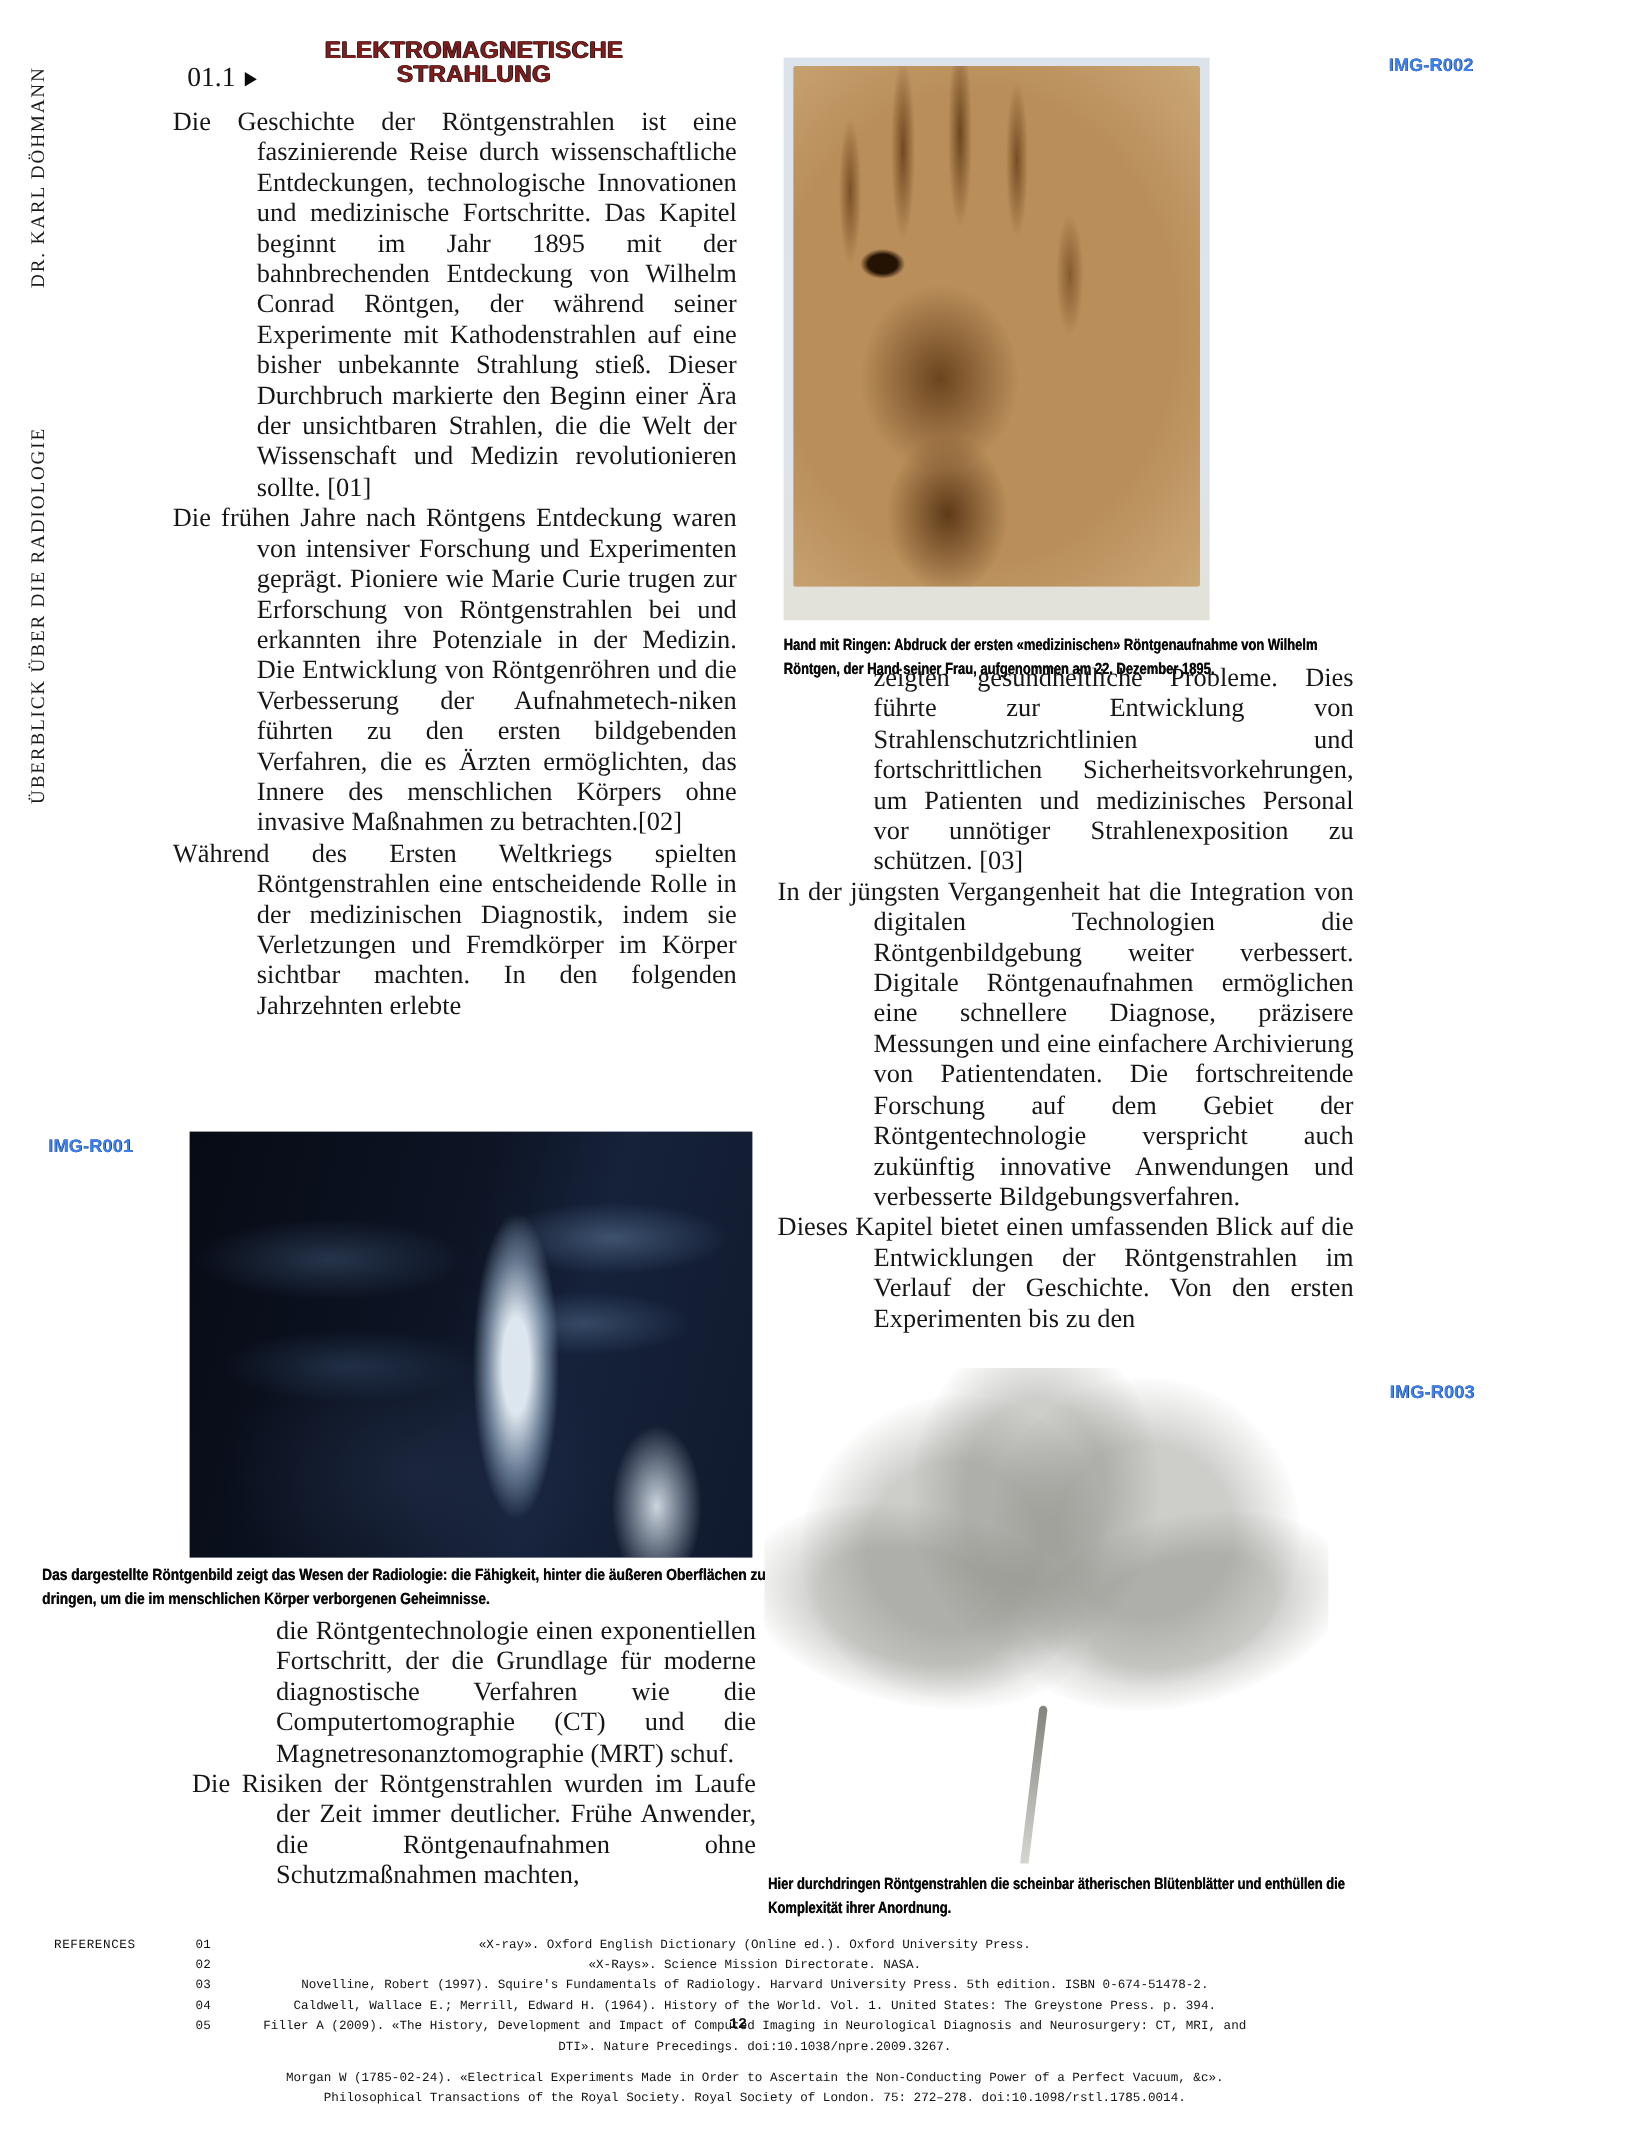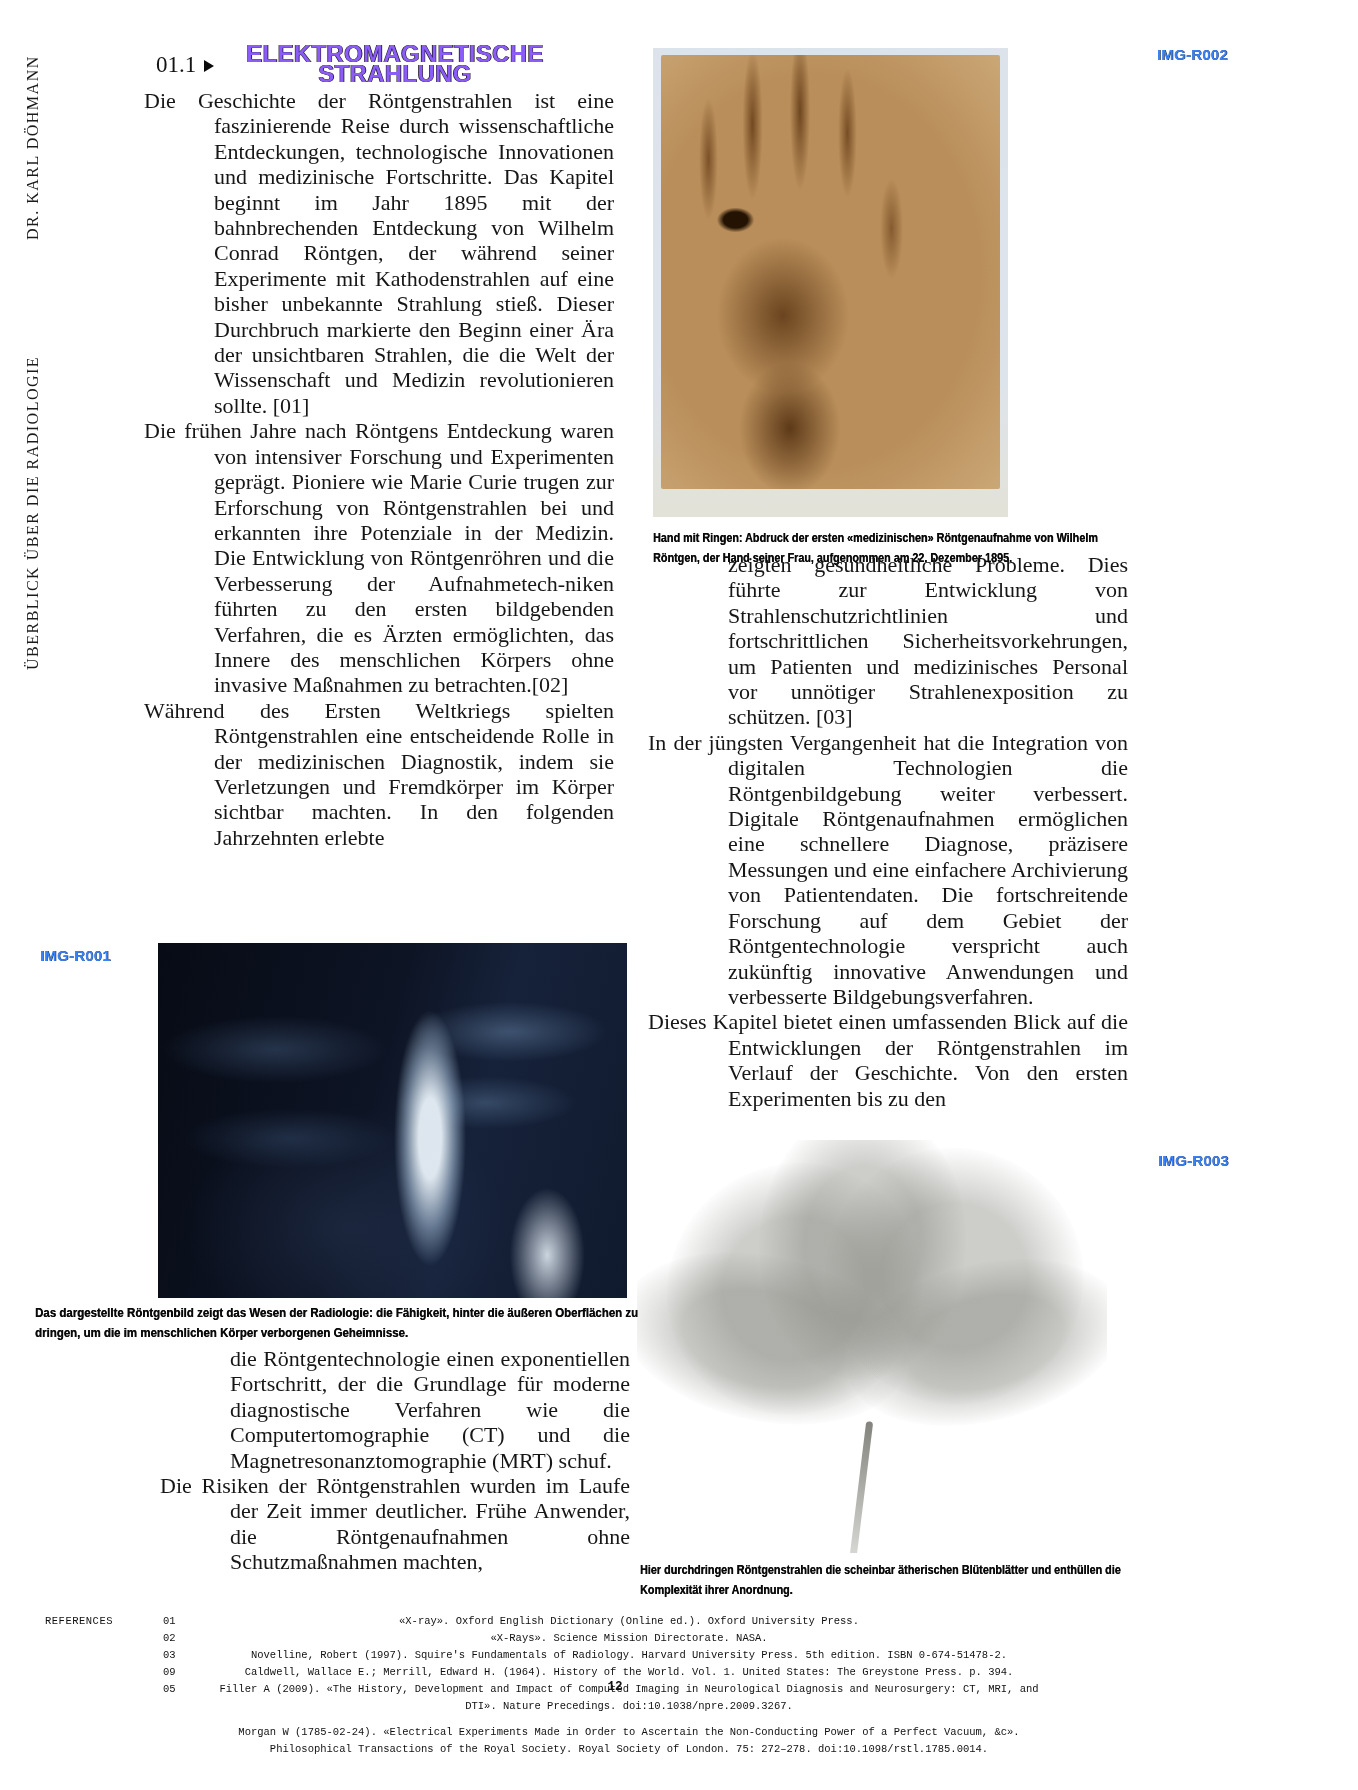--- a/index.html
+++ b/index.html
@@ -15,23 +15,23 @@
   .vtext-author{left:24px; top:45px; height:195px;}
   .vtext-section{left:24px; top:400px; height:270px;}
 
   .kicker{position:absolute; left:156px; top:52px; font-size:23px;}
   .tri{
     display:inline-block; width:0; height:0; margin-left:8px;
     border-left:10px solid #0a0a0a; border-top:6px solid transparent; border-bottom:6px solid transparent;
     vertical-align:baseline;
   }
   .headline{
-    position:absolute; left:160px; top:44px; width:470px; text-align:center;
-    font-family:"Liberation Sans", sans-serif; font-weight:700; font-size:24px; line-height:20px;
-    letter-spacing:.3px; text-shadow:.6px 0 0 #111, -.6px 0 0 #111; color:#8b5cf6;
+    position:absolute; left:160px; top:32px; width:470px; text-align:center;
+    font-family:"Liberation Sans", sans-serif; font-weight:700; font-size:20px; line-height:20px;
+    letter-spacing:.3px; text-shadow:.6px 0 0 #111, -.6px 0 0 #111; color:#7f1d1d;
   }
   
   .bodycol{
     position:absolute; font-size:22px; line-height:25.4px; text-align:justify;
     hyphens:auto; -webkit-hyphens:auto; overflow:hidden; color:#161616;
   }
   .bodycol p{margin:0; padding-left:70px; text-indent:-70px;}
   .bodycol p.cont{padding-left:70px; text-indent:0;}
   .col1{left:144px; top:88px;  width:470px; height:852px;}
   .col1b{left:160px; top:1346px; width:470px; height:260px;}
@@ -189,21 +189,21 @@
     </div>
     <div class="ref-row">
       <span class="ref-num">02</span>
       <div class="ref-text">«X-Rays». Science Mission Directorate. NASA.</div>
     </div>
     <div class="ref-row">
       <span class="ref-num">03</span>
       <div class="ref-text">Novelline, Robert (1997). Squire's Fundamentals of Radiology. Harvard University Press. 5th edition. ISBN 0-674-51478-2.</div>
     </div>
     <div class="ref-row">
-      <span class="ref-num">09</span>
+      <span class="ref-num">04</span>
       <div class="ref-text">Caldwell, Wallace E.; Merrill, Edward H. (1964). History of the World. Vol. 1. United States: The Greystone Press. p. 394.</div>
     </div>
     <div class="ref-row">
       <span class="ref-num">05</span>
       <div class="ref-text">Filler A (2009). «The History, Development and Impact of Computed Imaging in Neurological Diagnosis and Neurosurgery: CT, MRI, and DTI». Nature Precedings. doi:10.1038/npre.2009.3267.</div>
     </div>
     <div class="ref-row gap">
       <span class="ref-num"></span>
       <div class="ref-text">Morgan W (1785-02-24). «Electrical Experiments Made in Order to Ascertain the Non-Conducting Power of a Perfect Vacuum, &amp;c». Philosophical Transactions of the Royal Society. Royal Society of London. 75: 272–278. doi:10.1098/rstl.1785.0014.</div>
     </div>

